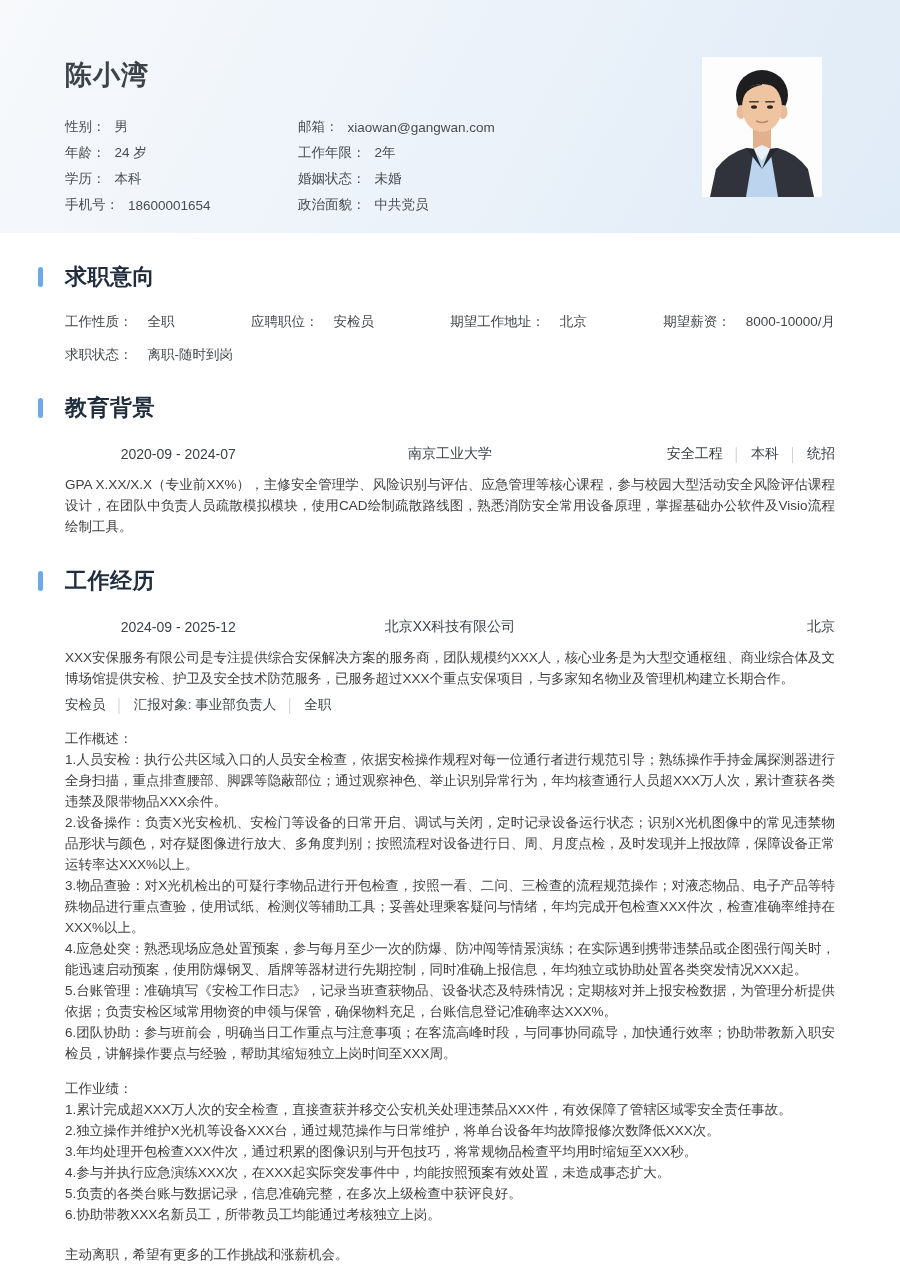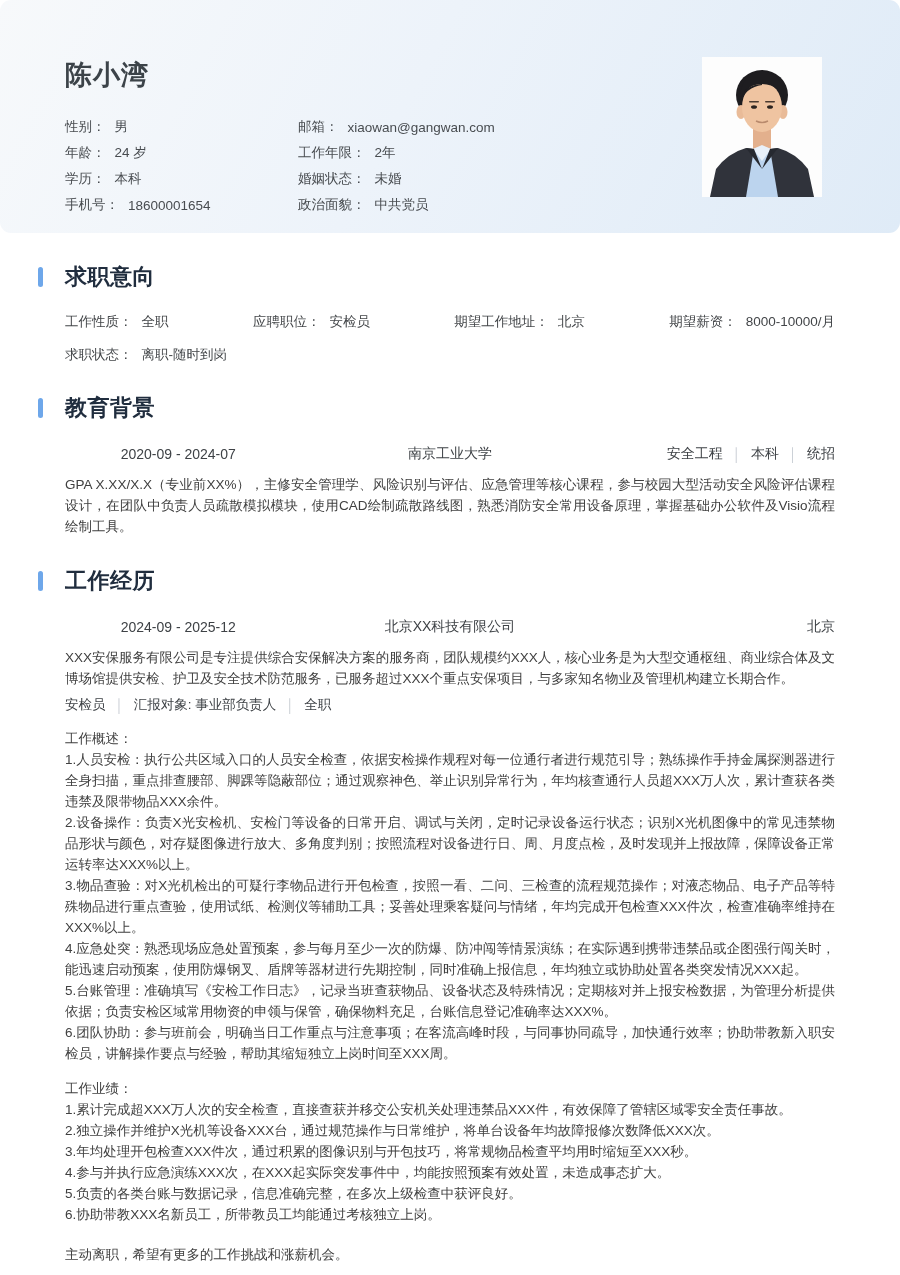--- a/index.html
+++ b/index.html
@@ -8,42 +8,41 @@
     font-family:"Liberation Sans","DejaVu Sans",sans-serif;
     color:#404040;-webkit-font-smoothing:antialiased;
   }
   .page{width:900px;height:1275px;position:relative;background:#ffffff;}
 
   
   .hero{
     height:233px;box-sizing:border-box;
     padding:57px 78px 0 65px;position:relative;
     background:linear-gradient(118deg,#f7f9fb 0%,#edf3fa 45%,#dfebf7 100%);
-    border-radius:11px;
   }
   .name{font-size:27px;font-weight:700;color:#3c4349;margin:0 0 21px 0;letter-spacing:1px;}
   .info-grid{display:flex;}
   .info-col-left{width:233px;flex:none;}
   .info-col-right{flex:1;text-align:center;}
   .info-row{height:26px;display:flex;align-items:center;font-size:13.5px;color:#484c50;}
   .info-row .lbl{flex:none;}
   .info-row .val{margin-left:9px;}
   .photo{
     position:absolute;top:57px;right:78px;width:120px;height:140px;
     background:#fdfdfd;overflow:hidden;
   }
 
   
   main{padding:0 65px;box-sizing:border-box;}
   .sec-head{position:relative;display:flex;align-items:center;margin-top:33px;height:22px;}
   .sec-bar{position:absolute;left:-27px;top:1px;width:5px;height:20px;border-radius:3px;background:#6ea7ea;}
   .sec-title{font-size:22px;font-weight:700;color:#202d3e;margin:0;letter-spacing:.5px;}
 
   .intent-row{display:flex;justify-content:space-between;margin-top:25px;font-size:13.5px;color:#434649;}
-  .pair{display:flex;align-items:center;}
+  .pair{display:flex;align-items:center;gap:6px;}
   .pair .val{margin-left:9px;}
   .intent-status{margin-top:15px;}
 
   .meta-row{display:flex;align-items:center;margin-top:26px;font-size:14px;color:#3e4246;}
   .meta-left{flex:1;text-align:center;}
   .meta-center{flex:1.4;text-align:center;}
   .meta-right{flex:1;text-align:right;display:flex;justify-content:flex-end;align-items:center;}
   .pipe{color:#c9ced4;padding:0 10px;font-weight:400;font-size:13px;}
 
   .para{font-size:13.5px;line-height:21px;margin:11px 0 0 0;text-align:justify;color:#404040;}

